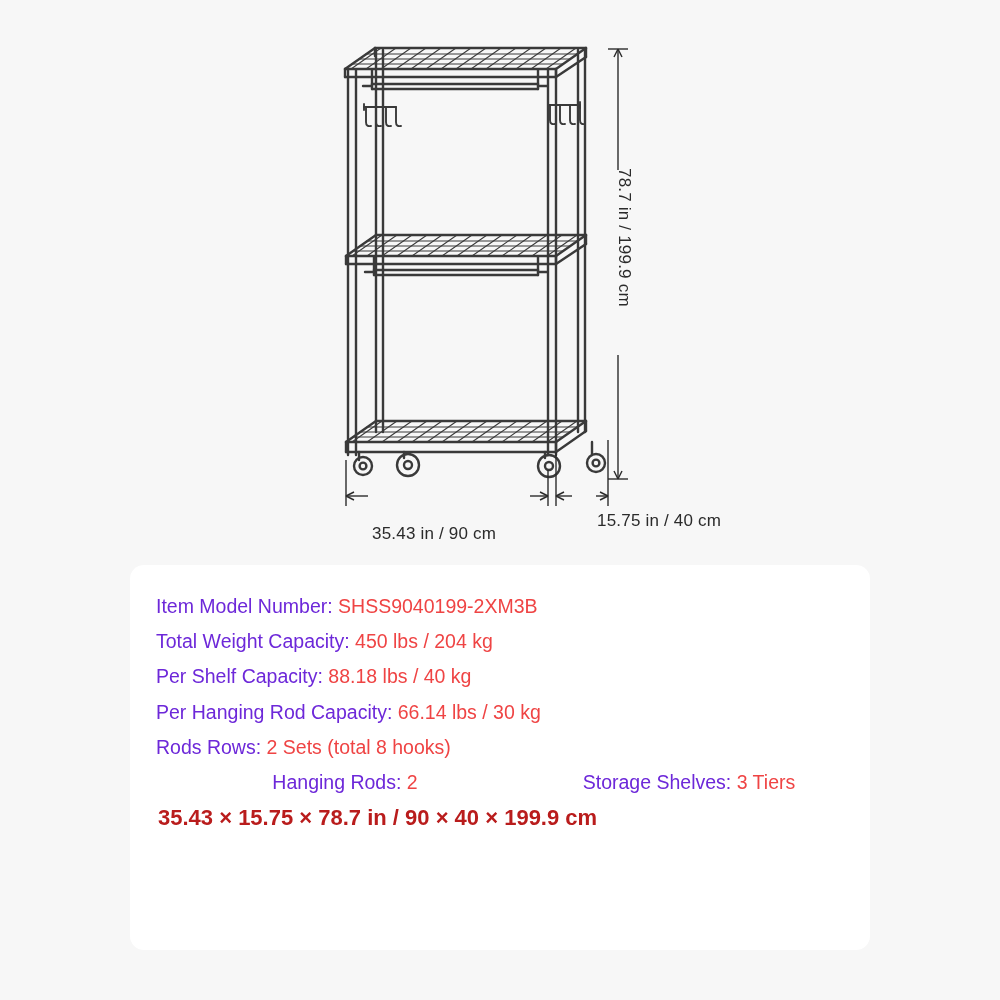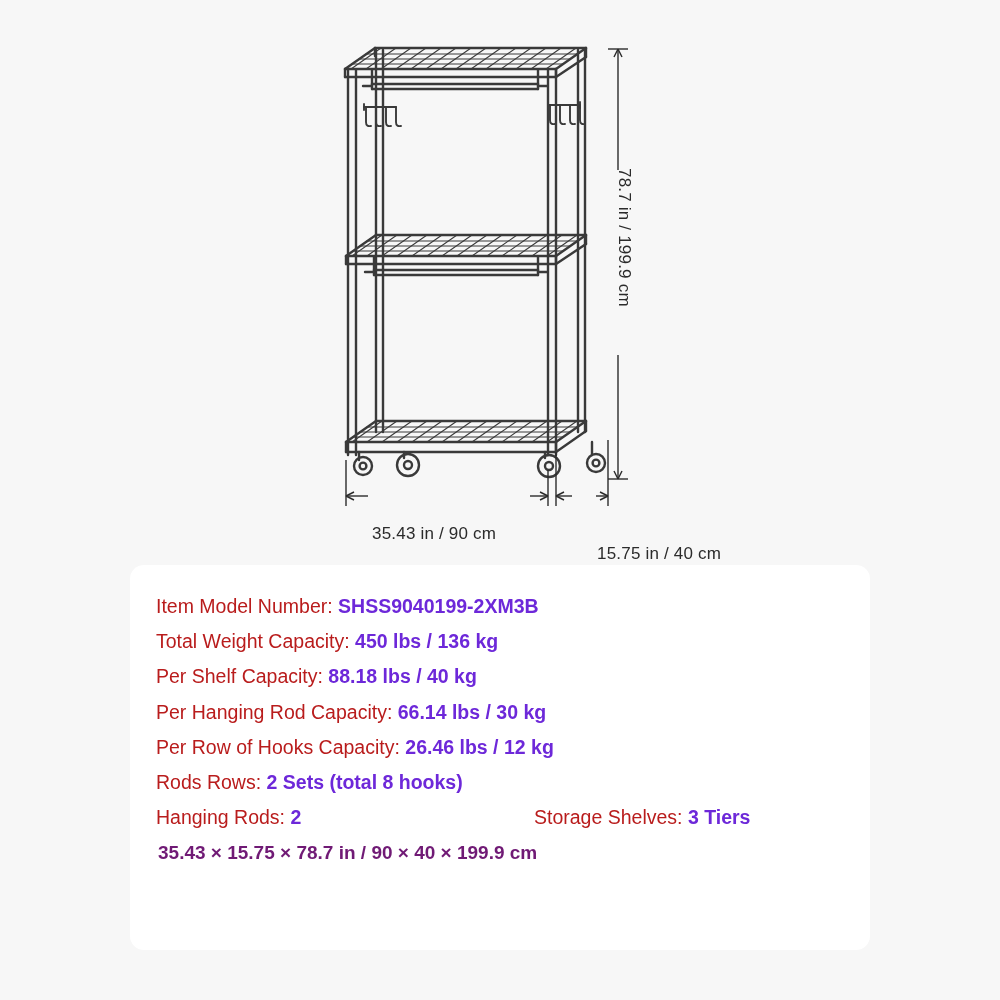--- a/index.html
+++ b/index.html
@@ -45,21 +45,20 @@
     transform-origin: left top;
     transform: rotate(90deg);
   }
   #dim-width-label {
     left: 372px;
     top: 524px;
   }
   #dim-depth-label {
     left: 597px;
     top: 511px;
-    margin-top: 33px;
   }
 
   
   .spec-card {
     position: absolute;
     left: 130px;
     top: 565px;
     width: 740px;
     height: 385px;
     background: #ffffff;
@@ -67,39 +66,40 @@
     box-sizing: border-box;
     padding: 24px 26px 20px 26px;
   }
   .spec-row {
     font-size: 19.5px;
     line-height: 35.2px;
     color: #3c3c3c;
     white-space: nowrap;
   }
   .spec-row .val {
+    color: #ef4444;
+    font-weight: normal;
+  }
+  .spec-row .lbl {
     color: #6d28d9;
-    font-weight: bold;
-  }
-  .spec-row .lbl {
-    color: #b91c1c;
   }
   .two-col {
     display: flex;
+    text-align: center;
   }
   .two-col .col-a {
     width: 378px;
   }
   .two-col .col-b {
     flex: 1;
   }
   .dims-value {
-    font-size: 19px;
+    font-size: 22px;
     line-height: 35.2px;
-    color: #701a75;
+    color: #b91c1c;
     font-weight: bold;
     padding-left: 2px;
   }
 </style>
 </head>
 <body>
 
 <div class="page">
 
   <div class="illustration">
@@ -313,37 +313,33 @@
 
   <div class="spec-card">
 
     <div class="spec-row">
       <span class="lbl">Item Model Number:</span>
       <span class="val">SHSS9040199-2XM3B</span>
     </div>
 
     <div class="spec-row">
       <span class="lbl">Total Weight Capacity:</span>
-      <span class="val">450 lbs / 136 kg</span>
+      <span class="val">450 lbs / 204 kg</span>
     </div>
 
     <div class="spec-row">
       <span class="lbl">Per Shelf Capacity:</span>
       <span class="val">88.18 lbs / 40 kg</span>
     </div>
 
     <div class="spec-row">
       <span class="lbl">Per Hanging Rod Capacity:</span>
       <span class="val">66.14 lbs / 30 kg</span>
     </div>
 
-    <div class="spec-row">
-      <span class="lbl">Per Row of Hooks Capacity:</span>
-      <span class="val">26.46 lbs / 12 kg</span>
-    </div>
 
     <div class="spec-row">
       <span class="lbl">Rods Rows:</span>
       <span class="val">2 Sets (total 8 hooks)</span>
     </div>
 
     <div class="spec-row two-col">
       <div class="col-a">
         <span class="lbl">Hanging Rods:</span>
         <span class="val">2</span>

